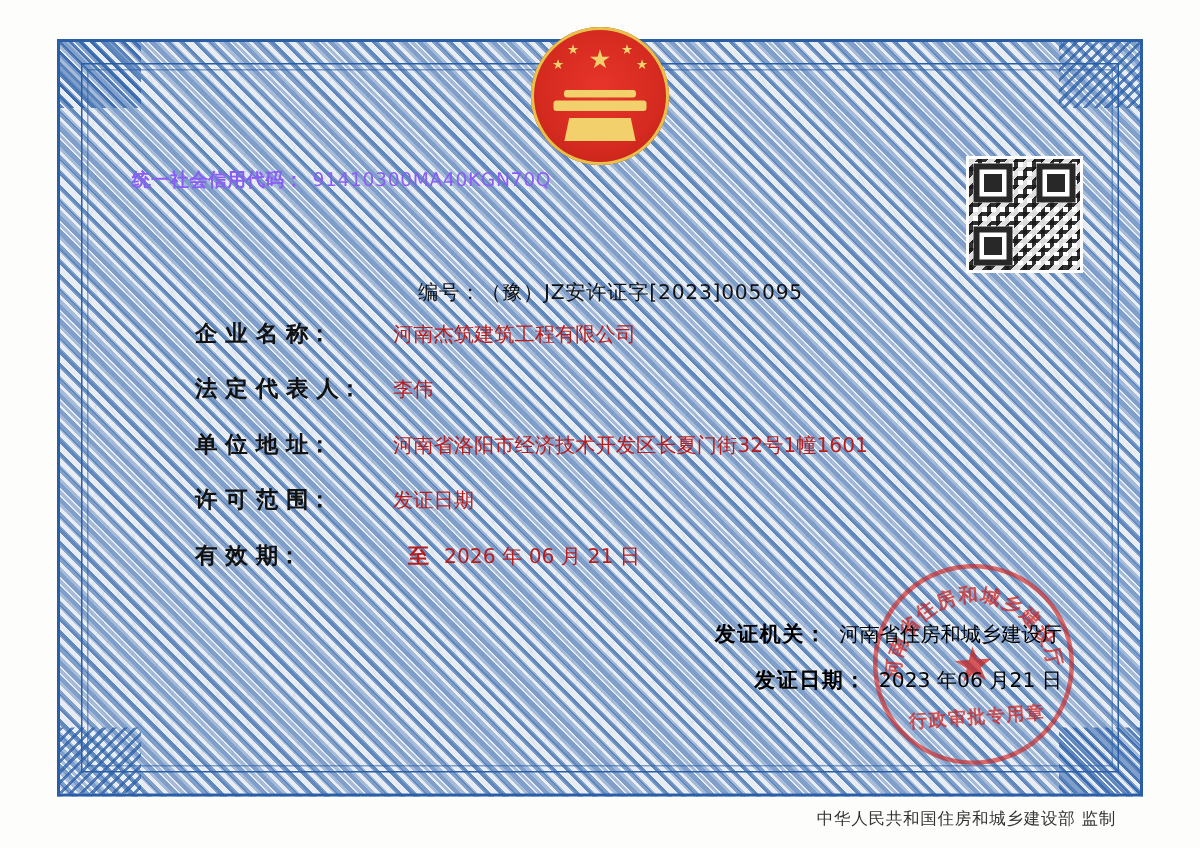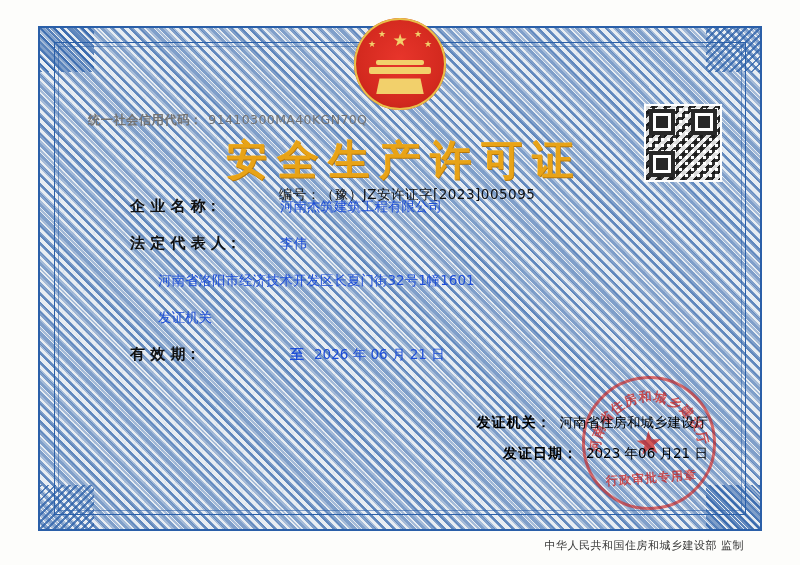--- a/index.html
+++ b/index.html
@@ -121,21 +121,21 @@
     position:absolute;width:18px;height:18px;border:4px solid #111;background:#fff;z-index:2;
   }
   .qr-eye i{position:absolute;inset:3px;background:#111;display:block;}
   .qr-e1{left:3px;top:3px;}
   .qr-e2{right:3px;top:3px;}
   .qr-e3{left:3px;bottom:3px;}
 
   
   .credit-code{
     position:absolute;left:88px;top:112px;
-    font-size:12.5px;color:#737373;letter-spacing:.2px;
+    font-size:12.5px;color:#8b5cf6;letter-spacing:.2px;
     white-space:nowrap;
   }
   .credit-code b{font-weight:700;}
   .credit-code .val{font-weight:400;margin-left:6px;letter-spacing:.4px;}
 
   .title{
     position:absolute;left:0;right:0;top:133px;
     text-align:center;
     font-size:41px;font-weight:700;letter-spacing:10px;
     color:#e8a317;
@@ -144,37 +144,37 @@
   }
   .number{
     position:absolute;left:0;right:0;top:186px;
     text-align:center;
     font-size:13.5px;color:#111;
     letter-spacing:.5px;
     padding-left:14px;
   }
 
   .fields{
-    position:absolute;left:130px;top:196px;right:90px;
+    position:absolute;left:130px;top:212px;right:90px;
   }
   .row{
     display:flex;align-items:flex-end;
     margin-bottom:17px;
     height:20px;
   }
   .label{
     width:122px;
     font-size:15px;font-weight:700;color:#111;
     letter-spacing:0px;
     white-space:nowrap;
     display:flex;justify-content:space-between;
   }
   .value{
-    font-size:13.5px;color:#1d4ed8;
-    margin-left:28px;
+    font-size:13.5px;color:#b91c1c;
+    margin-left:10px;
     white-space:nowrap;
   }
 
   .valid-row .value{display:flex;align-items:flex-end;gap:0px;}
   .valid-row .seg{white-space:nowrap;}
   .valid-row .mid{margin:0 10px;font-weight:700;font-size:14px;}
 
   
   .issuer{
     position:absolute;right:92px;top:414px;
@@ -267,43 +267,44 @@
       <span class="qr-eye qr-e3">
           <i></i>
         </span>
     </div>
   </div>
 
   <div class="credit-code">
     <b>统一社会信用代码：</b><span class="val">91410300MA40KGN70Q</span>
   </div>
 
-  <div class="title">安全生产许可证</div>
 
   <div class="number">编号：（豫）JZ安许证字[2023]005095</div>
 
   <div class="fields">
 
     <div class="row">
       <div class="label">企 业 名 称：</div>
       <div class="value">河南杰筑建筑工程有限公司</div>
     </div>
 
     <div class="row">
       <div class="label">法 定 代 表 人：</div>
       <div class="value">李伟</div>
     </div>
 
     <div class="row">
+      <div class="label">单 位 地 址：</div>
       <div class="value">河南省洛阳市经济技术开发区长夏门街32号1幢1601</div>
     </div>
 
 
     <div class="row">
-      <div class="value">发证机关</div>
+      <div class="label">许 可 范 围：</div>
+      <div class="value">发证日期</div>
     </div>
 
     <div class="row valid-row">
       <div class="label">有 效 期：</div>
       <div class="value">
         <span class="mid">至</span>
         <span class="seg">2026 年 06 月 21 日</span>
       </div>
     </div>
 

